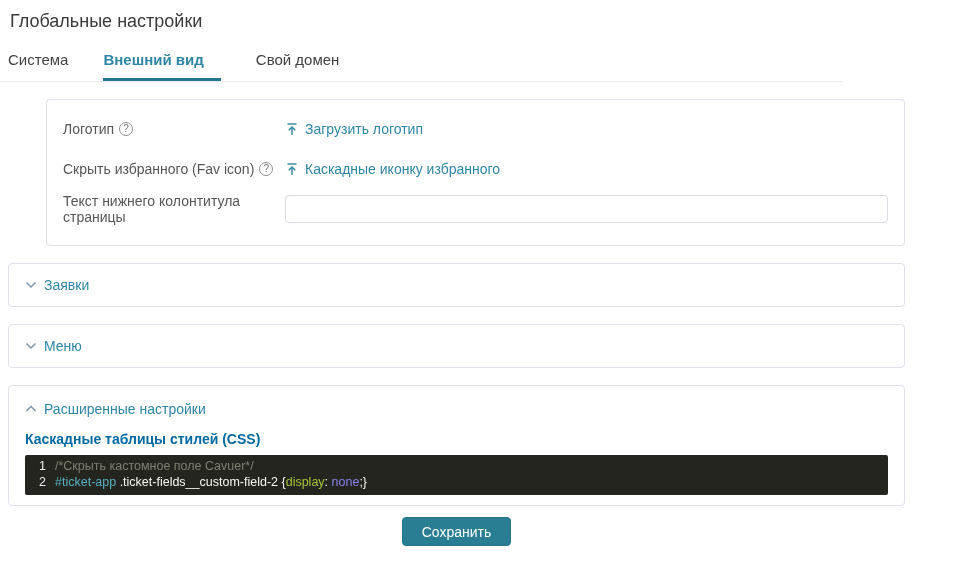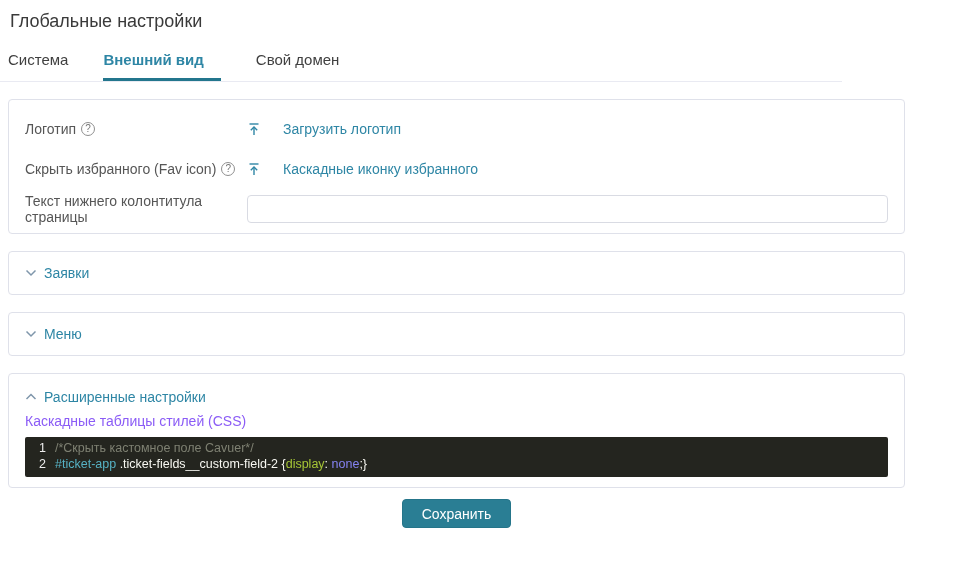--- a/index.html
+++ b/index.html
@@ -33,56 +33,56 @@
   
   .content { margin-left: 8px; width: 897px; }
 
   .panel {
     border: 1px solid #dfe1ea; border-radius: 4px;
     background: #fff; margin-top: 17px;
     padding: 0 16px;
   }
 
   
-  .panel.branding { padding-top: 9px; padding-bottom: 4px; }
+  .panel.branding { padding-top: 9px; padding-bottom: 16px; margin-left: 38px; }
   .form-row { display: flex; align-items: center; height: 40px; }
   .form-label {
     width: 222px; flex: none;
     font-size: 14px; color: #565656;
     display: flex; align-items: center; gap: 5px;
   }
   .help-badge {
     width: 14px; height: 14px; border: 1px solid #8f8f8f; border-radius: 50%;
     color: #757575; font-size: 10px; line-height: 12px;
     display: inline-flex; align-items: center; justify-content: center;
     flex: none; cursor: pointer;
   }
   .upload-link {
     color: #2e86a5; font-size: 14px; text-decoration: none;
-    display: inline-flex; align-items: center; gap: 22px; cursor: pointer;
+    display: inline-flex; align-items: center; gap: 6px; cursor: pointer;
   }
   .upload-link svg { display: block; }
   .text-input {
     flex: 1; height: 28px;
     border: 1px solid #d9dbe3; border-radius: 4px;
     font-family: "Liberation Sans", sans-serif; font-size: 13px; color: #404040;
     padding: 0 8px; outline: none; background: #fff;
   }
 
   
   .panel.section { height: 44px; display: flex; align-items: center; }
   .section-header {
     display: flex; align-items: center; gap: 7px;
     color: #2e86a5; font-size: 14px; cursor: pointer; width: 100%;
   }
   .chevron { display: inline-flex; flex: none; }
 
   
   .panel.advanced { padding-top: 15px; padding-bottom: 10px; }
-  .css-label { font-size: 14px; color: #8b5cf6; margin: 8px 0 8px 0; }
+  .css-label { font-size: 14px; color: #0369a1; margin: 14px 0 8px 0; font-weight: bold; }
   .code-editor {
     background: #24251f; border-radius: 2px;
     padding: 4px 0 5px 0;
     font-family: "Liberation Sans", sans-serif;
     font-size: 12.5px; line-height: 15.5px;
     cursor: text;
   }
   .code-line { display: flex; white-space: pre; }
   .line-no {
     width: 30px; flex: none; text-align: right; padding-right: 9px;

